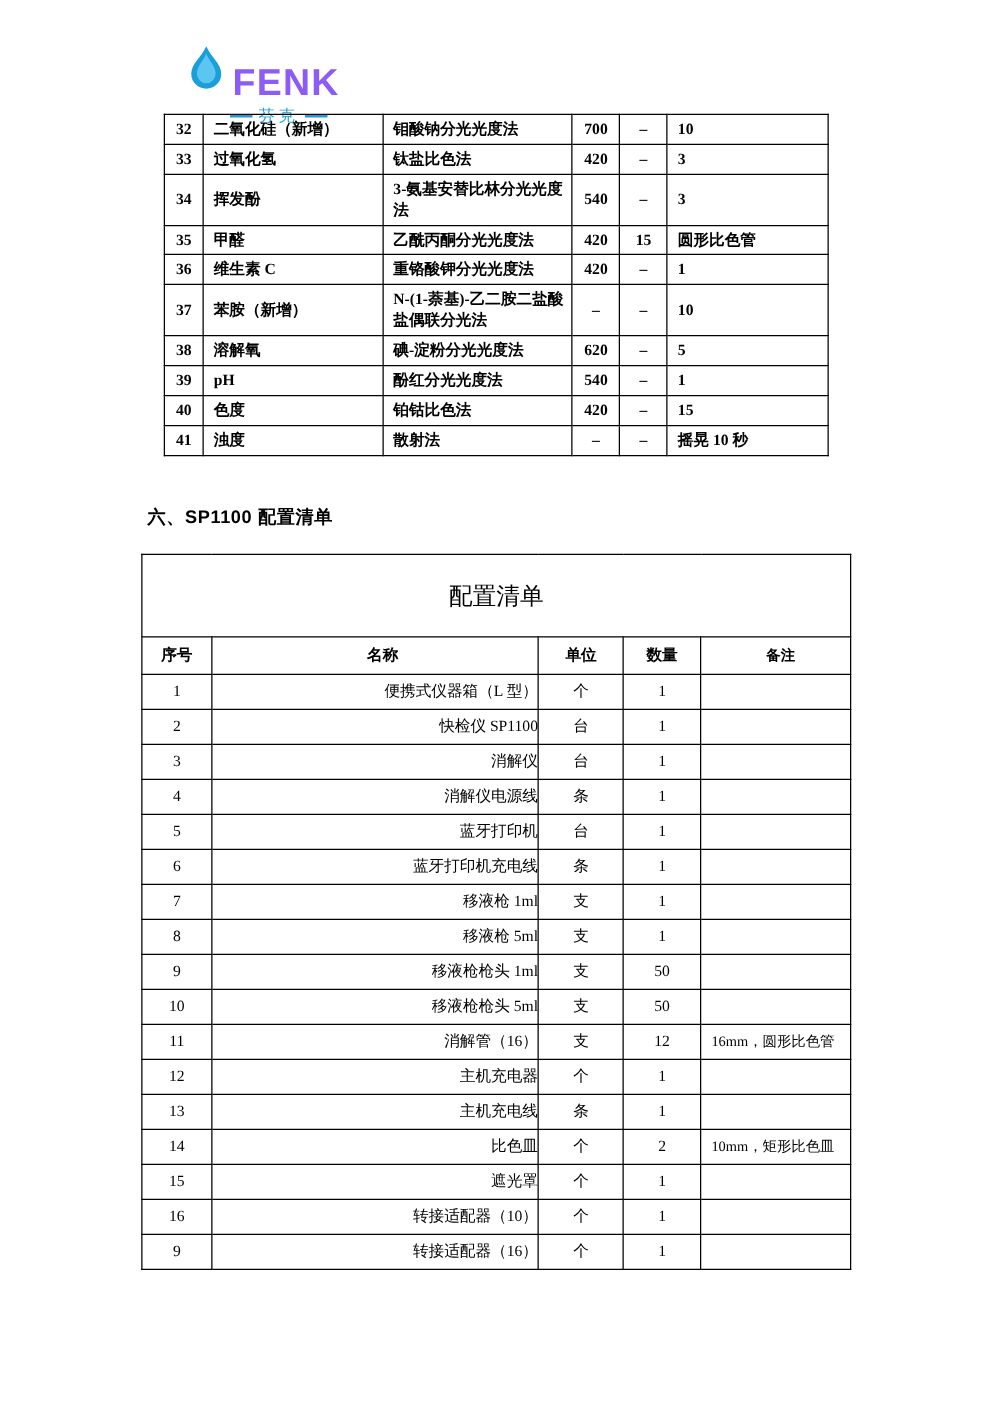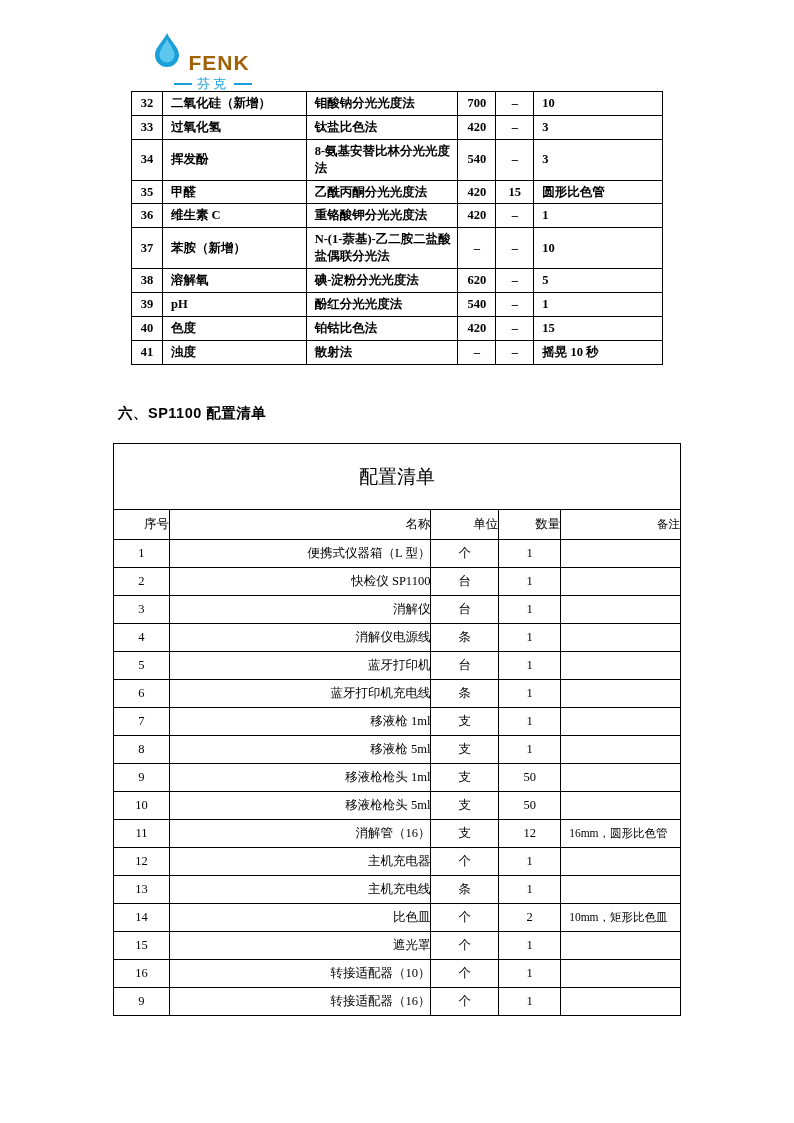--- a/index.html
+++ b/index.html
@@ -37,23 +37,23 @@
   }
   .logo-mark {
     width: 34px;
     height: 40px;
     position: relative;
     margin-right: 4px;
   }
   .logo-text {
     font-family: "Liberation Sans", sans-serif;
     font-weight: bold;
-    font-size: 21px;
+    font-size: 30px;
     letter-spacing: 1px;
-    color: #a16207;
+    color: #8b5cf6;
     line-height: 1;
     margin-top: 24px;
   }
   .logo-sub {
     font-family: "Liberation Sans", sans-serif;
     font-size: 13px;
     color: #1a9fd9;
     letter-spacing: 3px;
     margin-top: 2px;
     margin-left: 26px;
@@ -117,22 +117,22 @@
     padding: 0;
   }
   .t2 .title-cell {
     text-align: center;
     font-size: 19px;
     height: 66px;
     vertical-align: middle;
     font-weight: normal;
   }
   .t2 th.hd {
-    font-weight: normal;
-    text-align: right;
+    font-weight: bold;
+    text-align: center;
     height: 30px;
     vertical-align: middle;
   }
   .t2 td.cell {
     height: 28px;
     vertical-align: middle;
   }
   .t2 .col-no   { width: 56px;  text-align: center; }
   .t2 .col-name { width: 262px; text-align: right; padding-left: 12px; }
   .t2 .col-unit { width: 68px;  text-align: center; }
@@ -175,21 +175,21 @@
         <td class="c-no">33</td>
         <td class="c-name">过氧化氢</td>
         <td class="c-method">钛盐比色法</td>
         <td class="c-wl">420</td>
         <td class="c-time">–</td>
         <td class="c-rem">3</td>
       </tr>
       <tr>
         <td class="c-no">34</td>
         <td class="c-name">挥发酚</td>
-        <td class="c-method">8-氨基安替比林分光光度法</td>
+        <td class="c-method">3-氨基安替比林分光光度法</td>
         <td class="c-wl">540</td>
         <td class="c-time">–</td>
         <td class="c-rem">3</td>
       </tr>
       <tr>
         <td class="c-no">35</td>
         <td class="c-name">甲醛</td>
         <td class="c-method">乙酰丙酮分光光度法</td>
         <td class="c-wl">420</td>
         <td class="c-time">15</td>

